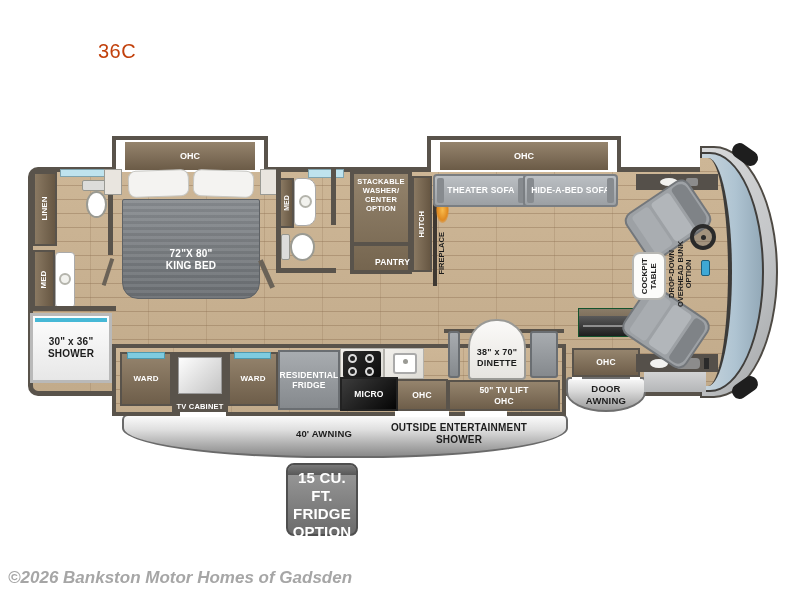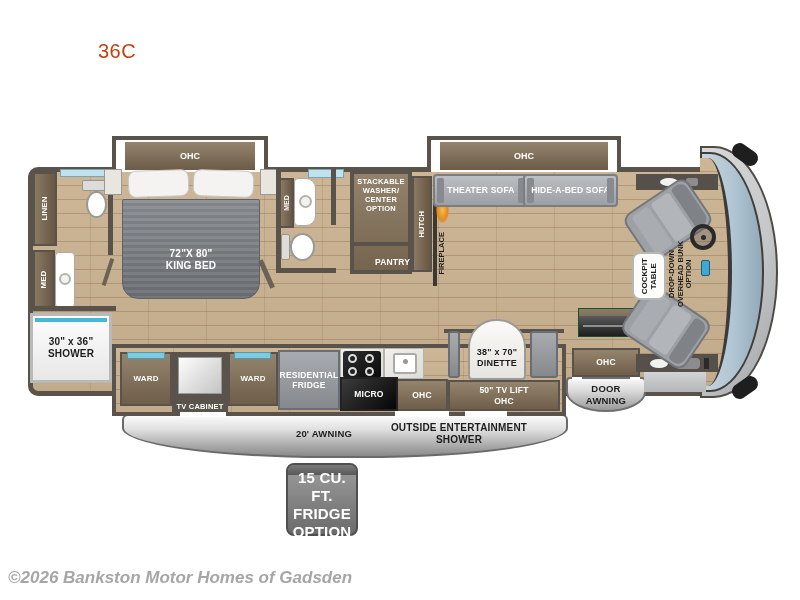--- a/index.html
+++ b/index.html
@@ -46,21 +46,21 @@
 </head>
 <body>
 
 <div class="plan">
 
   <div class="abs title" style="left:98px;top:40px;">36C</div>
 
   <div class="abs" style="left:122px;top:414px;width:446px;height:44px;z-index:1;
        background:linear-gradient(180deg,#FBFBFB,#DEDEDE 35%,#A9A9A9 75%,#8A8A8A);
        border:2px solid #6A6A6A;border-radius:6px 6px 46% 46%/6px 6px 30px 30px;">
-    <div class="abs lbl dark" style="left:150px;top:12px;width:100px;font-size:9.5px;">20' AWNING</div>
+    <div class="abs lbl dark" style="left:150px;top:12px;width:100px;font-size:9.5px;">40' AWNING</div>
     <div class="abs lbl dark" style="left:250px;top:6px;width:170px;font-size:10px;">
       <span>OUTSIDE ENTERTAINMENT</span>
       <span>SHOWER</span>
     </div>
   </div>
 
   <div class="abs" style="left:286px;top:463px;width:72px;height:73px;z-index:1;
        background:linear-gradient(180deg,#9C9C9C,#6B6B6B);border:2px solid #4F4F4F;border-radius:8px;">
     <div class="abs" style="left:0;top:0;right:0;height:10px;background:linear-gradient(180deg,#7A7A7A,#585858);border-radius:6px 6px 0 0;"></div>
     <div class="abs lbl" style="inset:10px 0 0 0;font-size:15px;">

